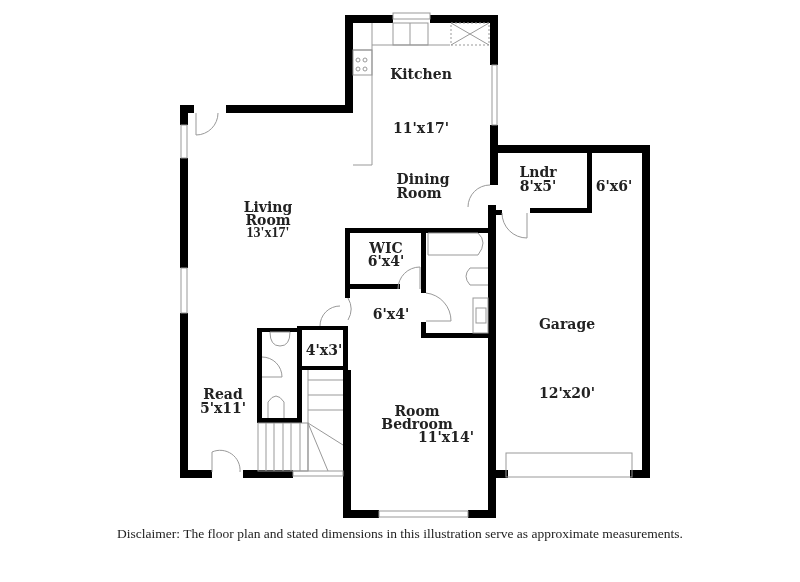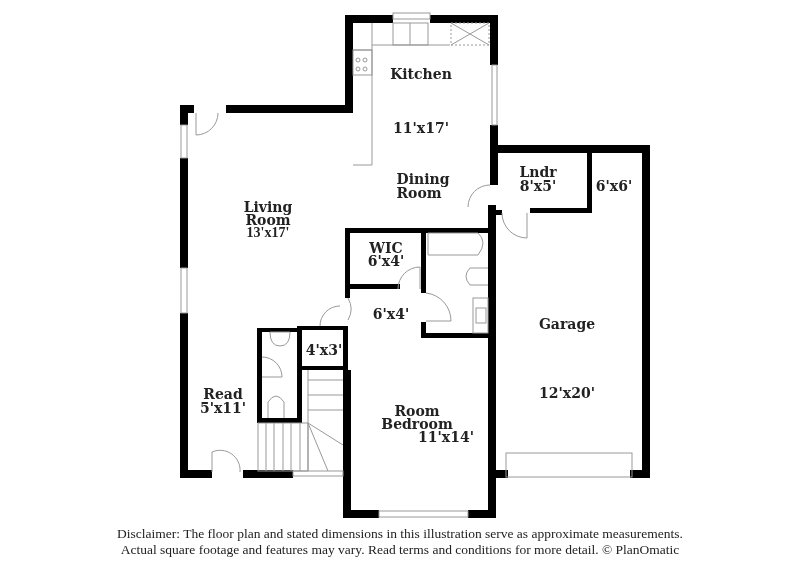--- a/index.html
+++ b/index.html
@@ -166,14 +166,13 @@
 
 <div class="lbl" style="left:417px;top:404px;">Room</div>
 <div class="lbl" style="left:417px;top:417px;">Bedroom</div>
 <div class="lbl" style="left:417px;top:430px;margin-left:29px;">11'x14'</div>
 
 <div class="lbl" style="left:567px;top:317px;">Garage</div>
 <div class="lbl" style="left:567px;top:342px;margin-top:44px;">12'x20'</div>
 
 <div class="disclaimer">
   <div>Disclaimer: The floor plan and stated dimensions in this illustration serve as approximate measurements.</div>
-  <div>Actual square footage and features may vary. Read terms and conditions for more detail. © PlanOmatic</div>
 </div>
 
 </body></html>

